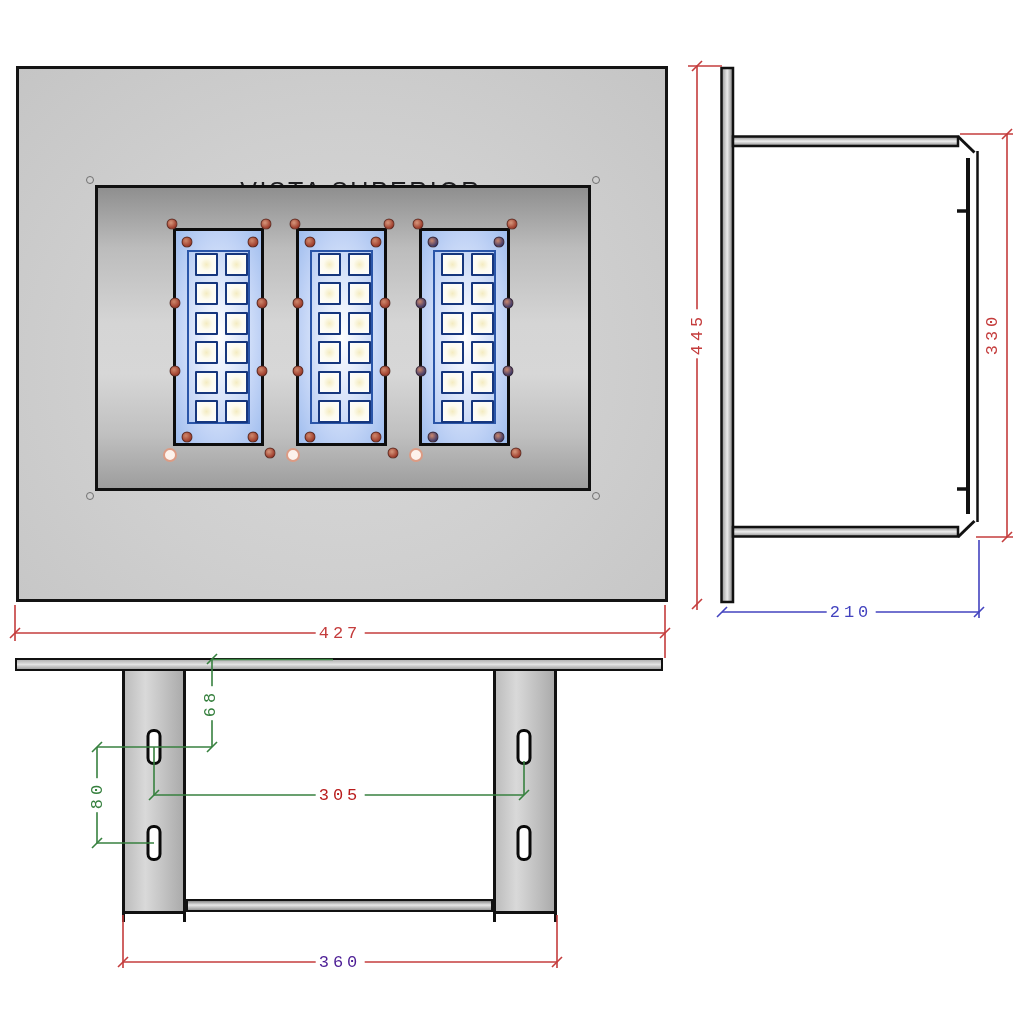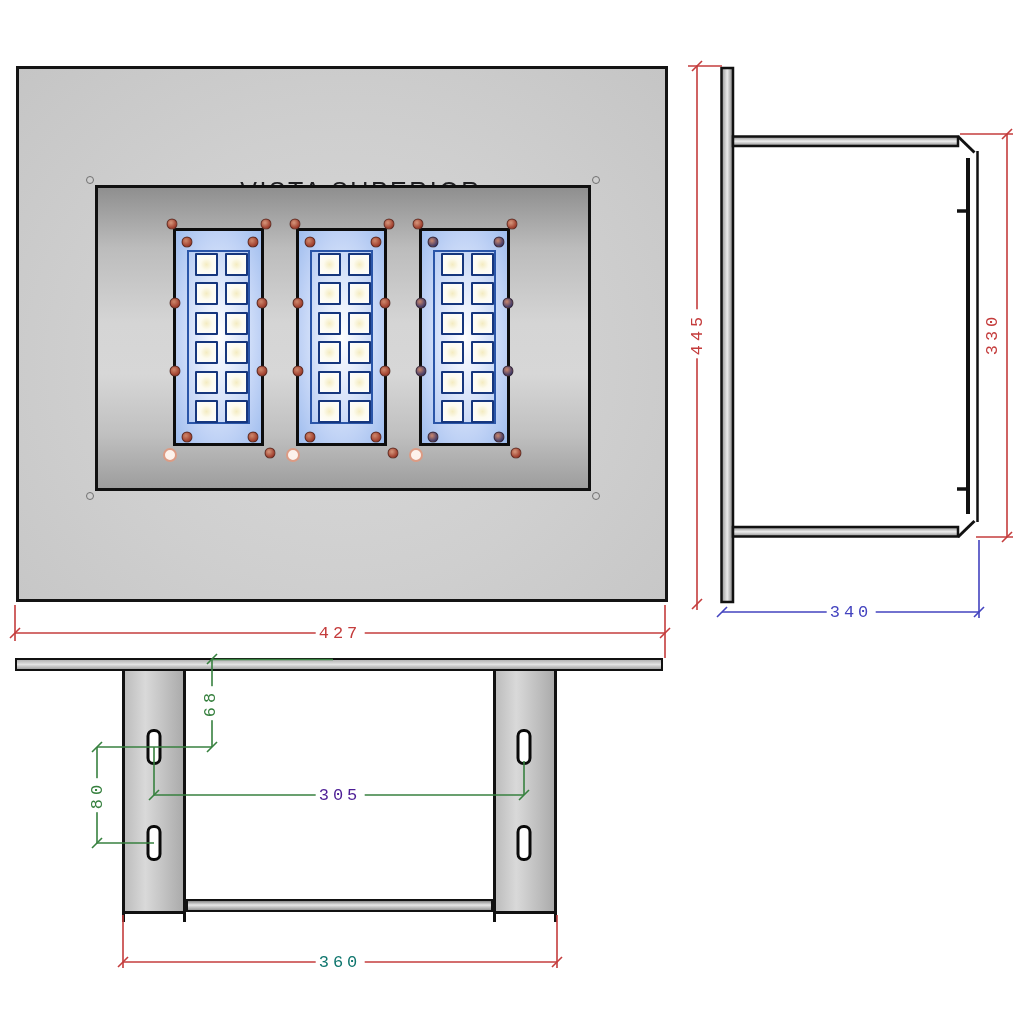--- a/index.html
+++ b/index.html
@@ -236,19 +236,19 @@
         <path d="M524,761 V795"></path>
         <path d="M154,795 H524"></path>
       <path d="M149,800 L159,790"></path>
         <path d="M519,800 L529,790"></path>
     </g>
   </svg>
 
   <div class="dim-label" style="left: 340px; top: 633px; color: rgb(196, 60, 60);">427</div>
   <div class="dim-label vert" style="left: 697px; top: 334px; color: rgb(196, 60, 60);">445</div>
   <div class="dim-label vert" style="left: 992px; top: 334px; color: rgb(196, 60, 60);">330</div>
-  <div class="dim-label" style="left: 851px; top: 612px; color: rgb(67, 67, 191);">340</div>
-  <div class="dim-label" style="left: 340px; top: 962px; color: #0f766e;">360</div>
+  <div class="dim-label" style="left: 851px; top: 612px; color: rgb(67, 67, 191);">210</div>
+  <div class="dim-label" style="left: 340px; top: 962px; color: #4c1d95;">360</div>
   <div class="dim-label vert" style="left: 210px; top: 703px; color: rgb(55, 129, 63);">68</div>
   <div class="dim-label vert" style="left: 97px; top: 795px; color: rgb(55, 129, 63);">80</div>
-  <div class="dim-label" style="left: 340px; top: 795px; color: #4c1d95;">305</div>
+  <div class="dim-label" style="left: 340px; top: 795px; color: #b91c1c;">305</div>
 
 </div>
 
 </body></html>

